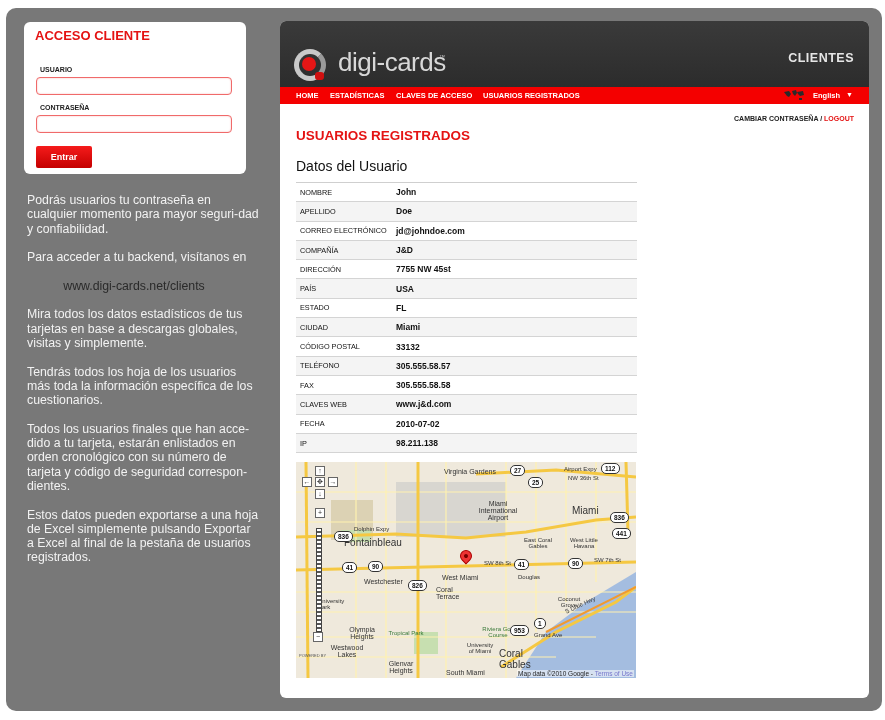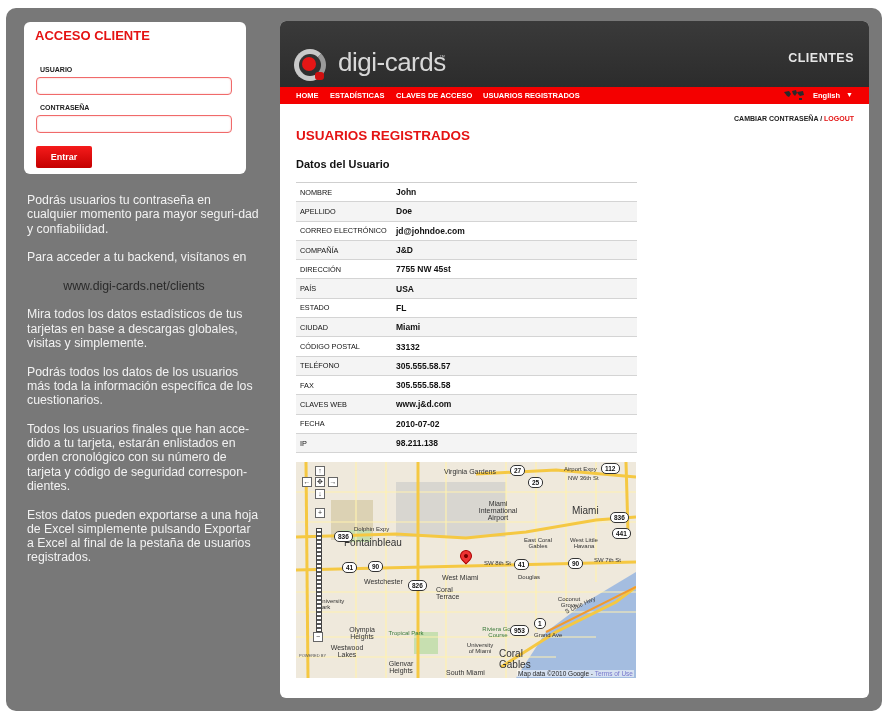--- a/index.html
+++ b/index.html
@@ -94,21 +94,21 @@
   .top-links {
     position: absolute; right: 15px; top: 94px; font-size: 7px; font-weight: bold; color: #222;
   }
   .top-links .logout { color: #e41313; cursor: pointer; }
   .top-links .chg { cursor: pointer; }
 
   .page-title {
     position: absolute; left: 16px; top: 107px; font-size: 13.5px; font-weight: bold; color: #e41313;
   }
   .section-title {
-    position: absolute; left: 16px; top: 137px; font-size: 11px; font-weight: bold; color: #111;
+    position: absolute; left: 16px; top: 137px; font-size: 14px; font-weight: normal; color: #111;
   }
 
   .table {
     position: absolute; left: 16px; top: 161px; width: 341px;
     border-top: 1px solid #cfcfcf;
   }
   .row {
     display: flex; height: 19.3px; align-items: center;
     border-bottom: 1.5px solid #d4d4d4;
   }
@@ -170,21 +170,21 @@
   <div class="login-label" style="top:82px">CONTRASEÑA</div>
   <input class="login-input" style="top: 93px;" type="password" value="">
   <div class="login-btn">Entrar</div>
 </div>
 
 <div class="info">
   <p>Podrás usuarios tu contraseña en cualquier momento para mayor seguri-dad y confiabilidad.</p>
   <p>Para acceder a tu backend, visítanos en</p>
   <p class="url">www.digi-cards.net/clients</p>
   <p>Mira todos los datos estadísticos de tus tarjetas en base a descargas globales, visitas y simplemente.</p>
-  <p>Podrás todos los datos de los usuarios más toda la información específica de los cuestionarios.</p>
+  <p>Tendrás todos los hoja de los usuarios más toda la información específica de los cuestionarios.</p>
   <p>Todos los usuarios finales que han acce-dido a tu tarjeta, estarán enlistados en orden cronológico con su número de tarjeta y código de seguridad correspon-dientes.</p>
   <p>Estos datos pueden exportarse a una hoja de Excel simplemente pulsando Exportar a Excel al final de la pestaña de usuarios registrados.</p>
 </div>
 
 <div class="main">
   <div class="header">
     <div class="logo">
       <div class="logo-ring"></div>
       <div class="logo-dot"></div>
       <div class="logo-dot2"></div>

